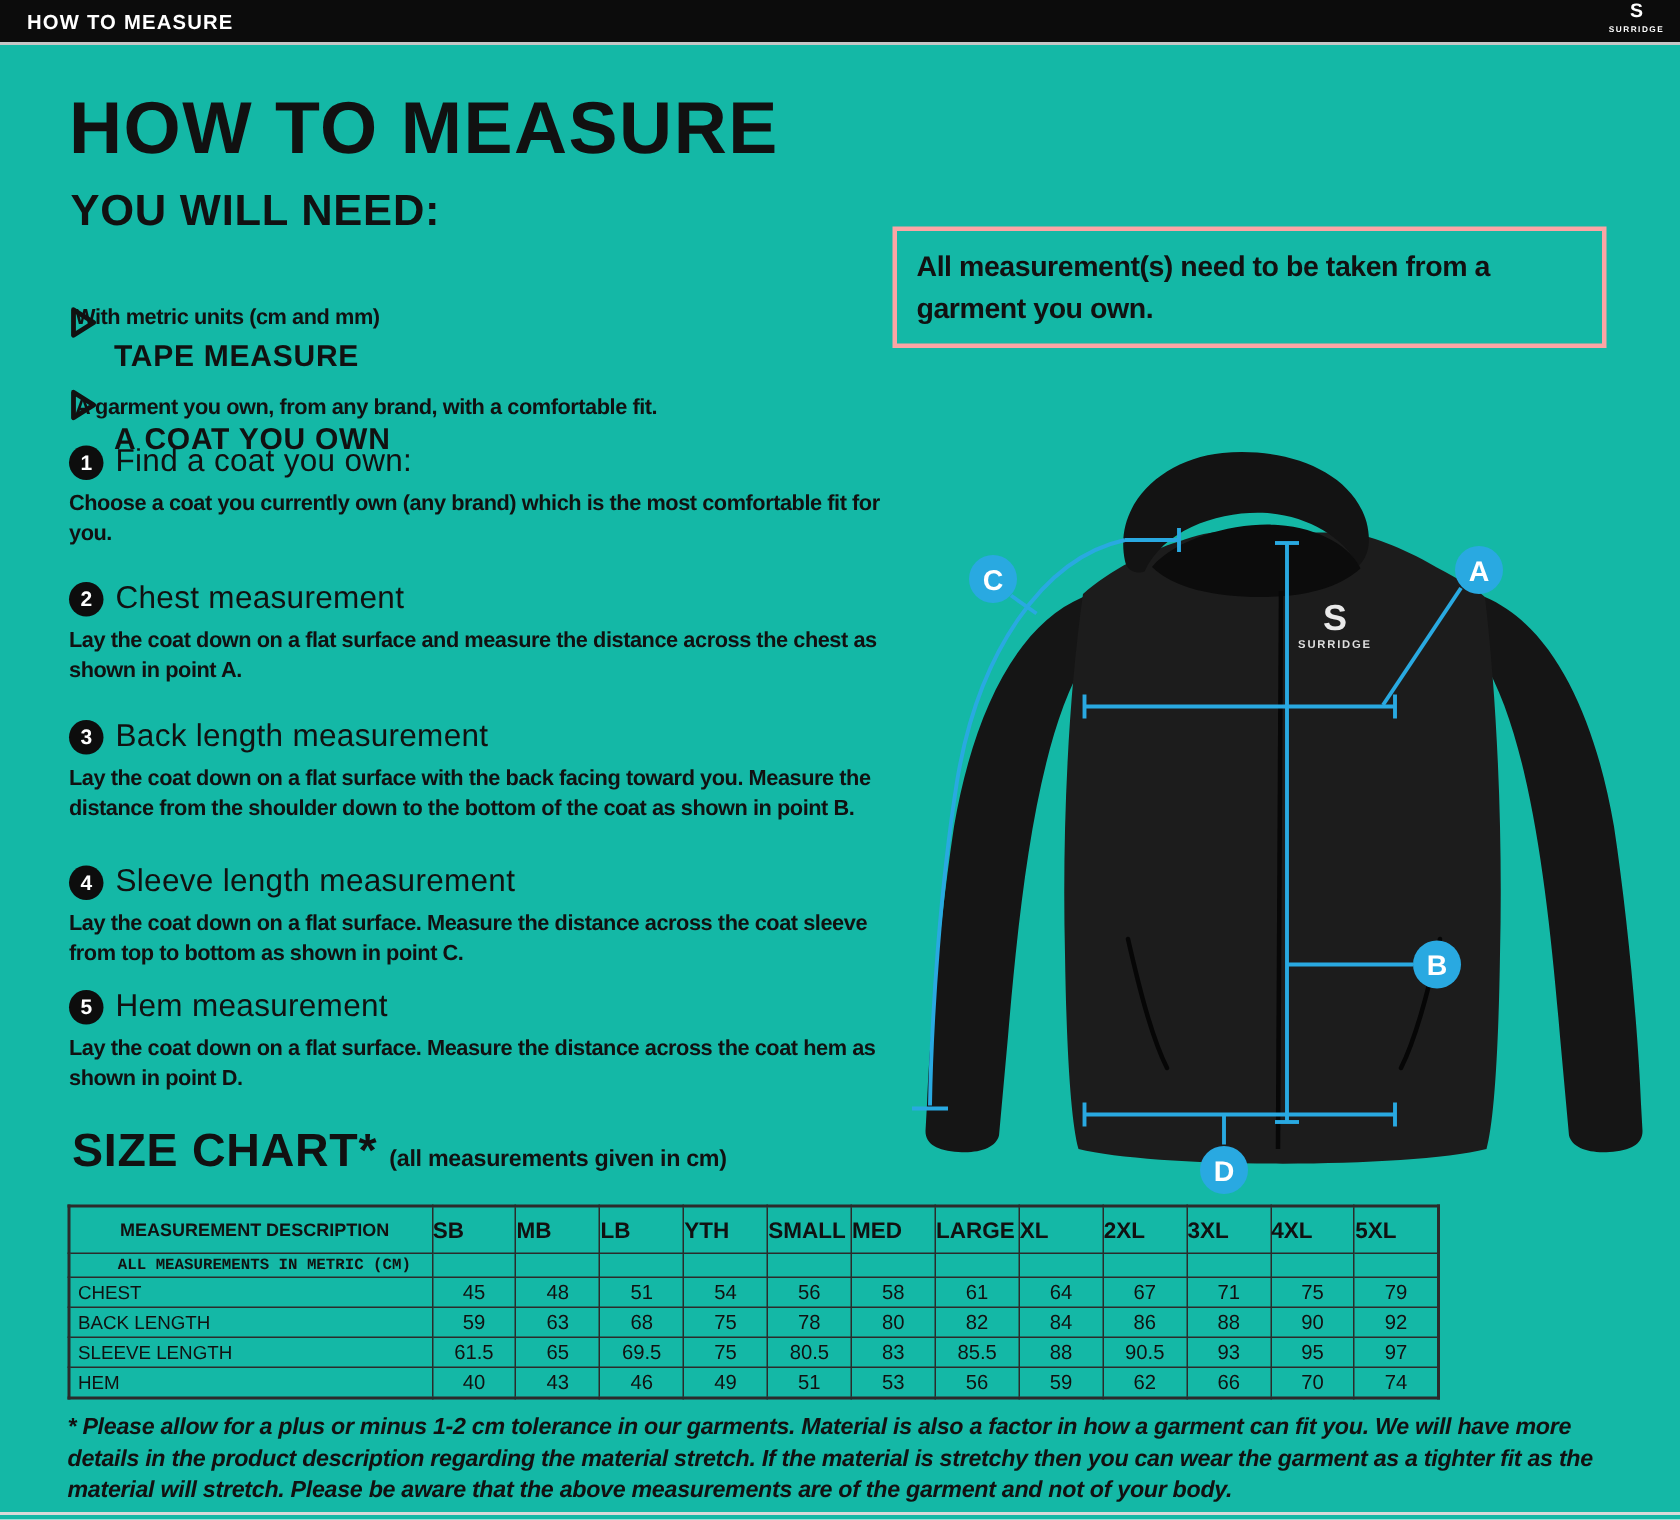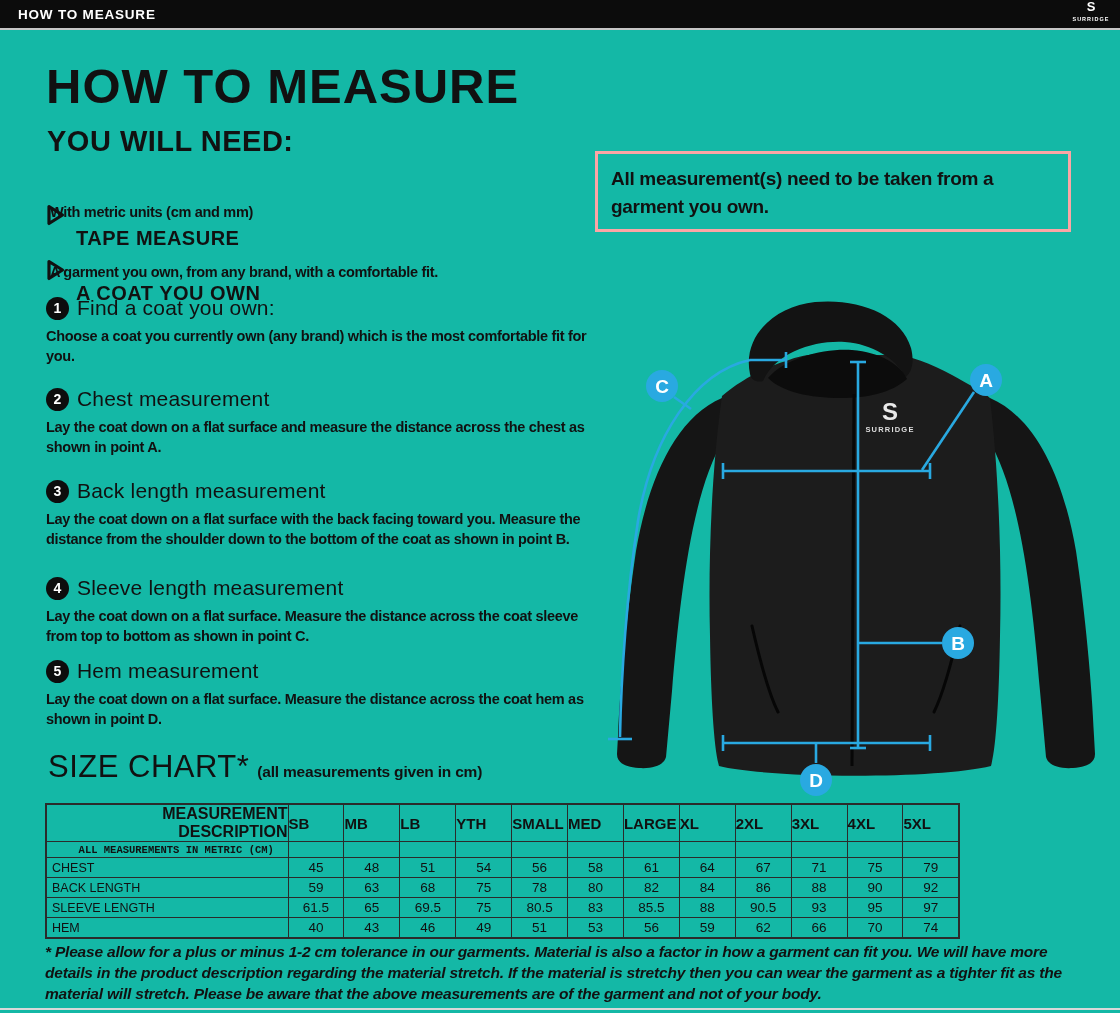--- a/index.html
+++ b/index.html
@@ -23,27 +23,27 @@
   .badge{width:23px;height:23px;border-radius:50%;background:#0d0d0d;color:#fff;font-size:14px;
          font-weight:800;line-height:23px;text-align:center;flex:0 0 23px;}
   .step-title{font-size:21px;font-weight:400;margin-left:8px;letter-spacing:.2px;}
   .step-desc{margin:7px 0 0 0;font-size:14.5px;font-weight:700;line-height:19.5px;letter-spacing:-.3px;width:545px;}
   
   .callout{position:absolute;left:595px;top:151px;width:476px;height:81px;box-sizing:border-box;
            border:3px solid #fca5a5;padding:11px 13px;font-size:19px;font-weight:800;line-height:1.45;
            letter-spacing:-.3px;}
   
   .sc-head{position:absolute;left:48px;top:749px;display:flex;align-items:baseline;}
-  .sc-title{font-size:31px;font-weight:400;letter-spacing:.5px;}
+  .sc-title{font-size:31px;font-weight:700;letter-spacing:.5px;}
   .sc-note{font-size:15.5px;font-weight:700;margin-left:8px;letter-spacing:-.2px;}
   table.sizes{position:absolute;left:45px;top:803px;width:915px;border-collapse:collapse;
               table-layout:fixed;border:2px solid #2b2b2b;}
   table.sizes th,table.sizes td{border:1px solid #2b2b2b;padding:0;}
   table.sizes thead th{height:30px;font-size:15px;font-weight:700;text-align:left;}
-  table.sizes thead th.desc{text-align:right;padding-left:5px;font-size:16px;margin-left:27px;}
+  table.sizes thead th.desc{text-align:center;padding-left:5px;font-size:12px;margin-left:27px;}
   table.sizes tr.metric td{height:15px;font-size:10.5px;font-weight:700;text-align:center;padding-left:18px;font-family:Liberation Mono, monospace;}
   table.sizes tbody tr.data td{height:19px;font-size:13.5px;font-weight:400;text-align:center;}
   table.sizes tbody tr.data td.lbl{text-align:left;padding-left:5px;font-size:12.5px;}
   
   .footnote{position:absolute;left:45px;top:941px;width:1037px;font-size:15.5px;font-weight:700;
             font-style:italic;line-height:21px;letter-spacing:-.2px;}
   .bottom-line{position:absolute;left:0;top:1008px;width:1120px;border-top:2px solid #d9d9d9;}
   .fig{position:absolute;left:600px;top:296px;}
   svg text{font-family:"Liberation Sans",sans-serif;}
 </style>

